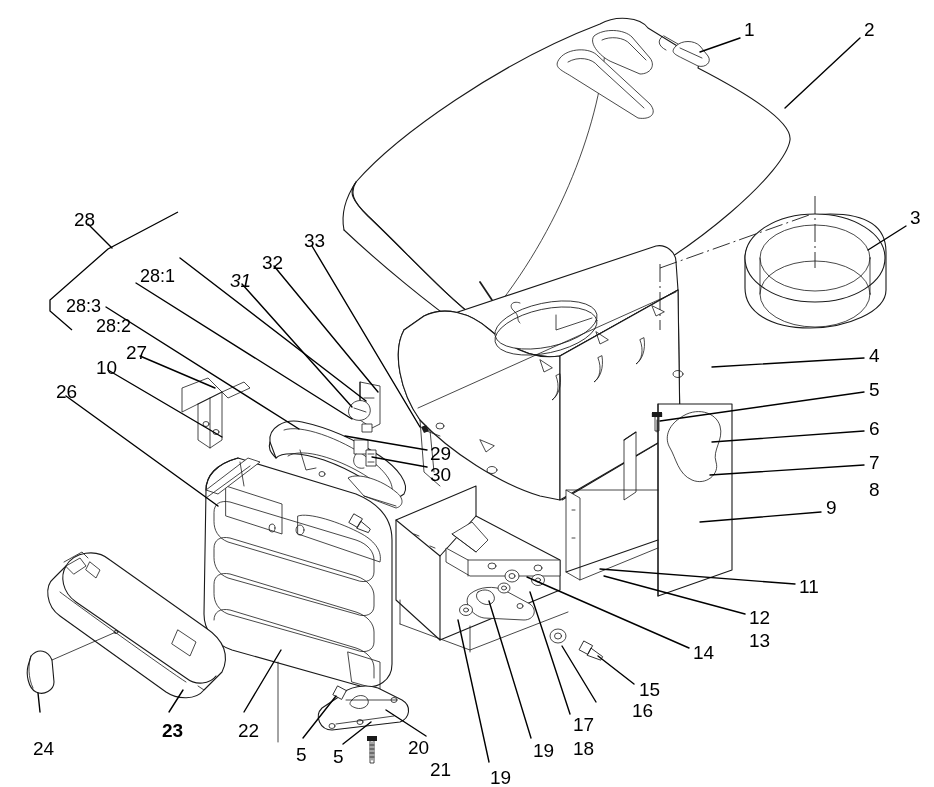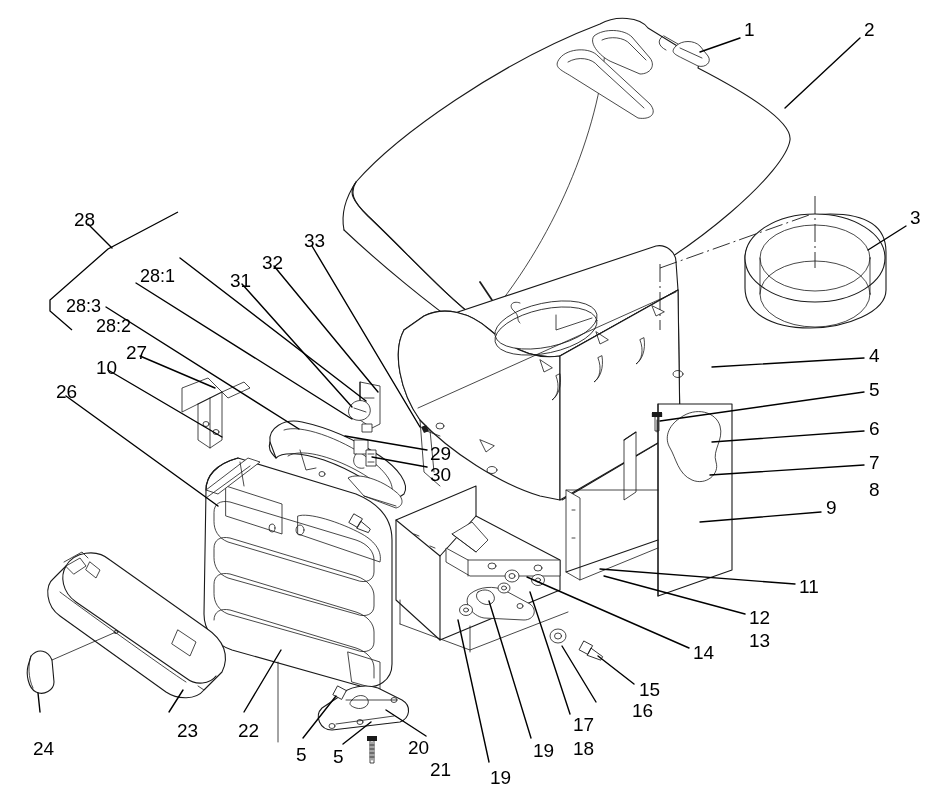--- a/index.html
+++ b/index.html
@@ -356,29 +356,29 @@
       <div class="callout" style="left: 632px; top: 701px; text-align: right;">16</div>
       <div class="callout" style="left: 573px; top: 715px;">17</div>
       <div class="callout" style="left: 573px; top: 739px;">18</div>
       <div class="callout" style="left: 533px; top: 741px;">19</div>
       <div class="callout" style="left: 490px; top: 768px;">19</div>
       <div class="callout" style="left: 408px; top: 738px;">20</div>
       <div class="callout" style="left: 430px; top: 760px; text-align: right;">21</div>
       <div class="callout" style="left: 333px; top: 747px;">5</div>
       <div class="callout" style="left: 296px; top: 745px;">5</div>
       <div class="callout" style="left: 238px; top: 721px;">22</div>
-      <div class="callout" style="left: 177px; top: 721px;">23</div>
+      <div class="callout" style="left: 162px; top: 721px; font-weight: bold;">23</div>
       <div class="callout" style="left: 33px; top: 721px; margin-top: 18px;">24</div>
       <div class="callout" style="left: 56px; top: 382px;">26</div>
       <div class="callout" style="left: 96px; top: 358px;">10</div>
       <div class="callout" style="left: 126px; top: 343px;">27</div>
       <div class="callout" style="left: 74px; top: 210px;">28</div>
       <div class="callout sub" style="left: 66px; top: 297px;">28:3</div>
       <div class="callout sub" style="left: 96px; top: 273px; margin-top: 44px;">28:2</div>
       <div class="callout sub" style="left: 140px; top: 247px; margin-top: 20px;">28:1</div>
-      <div class="callout" style="left: 230px; top: 271px;">31</div>
+      <div class="callout" style="left: 230px; top: 271px; font-style: italic;">31</div>
       <div class="callout" style="left: 262px; top: 253px;">32</div>
       <div class="callout" style="left: 304px; top: 231px;">33</div>
       <div class="callout" style="left: 430px; top: 444px;">29</div>
       <div class="callout" style="left: 430px; top: 465px;">30</div>
     </div>
 
 </div>
 
 </body></html>

